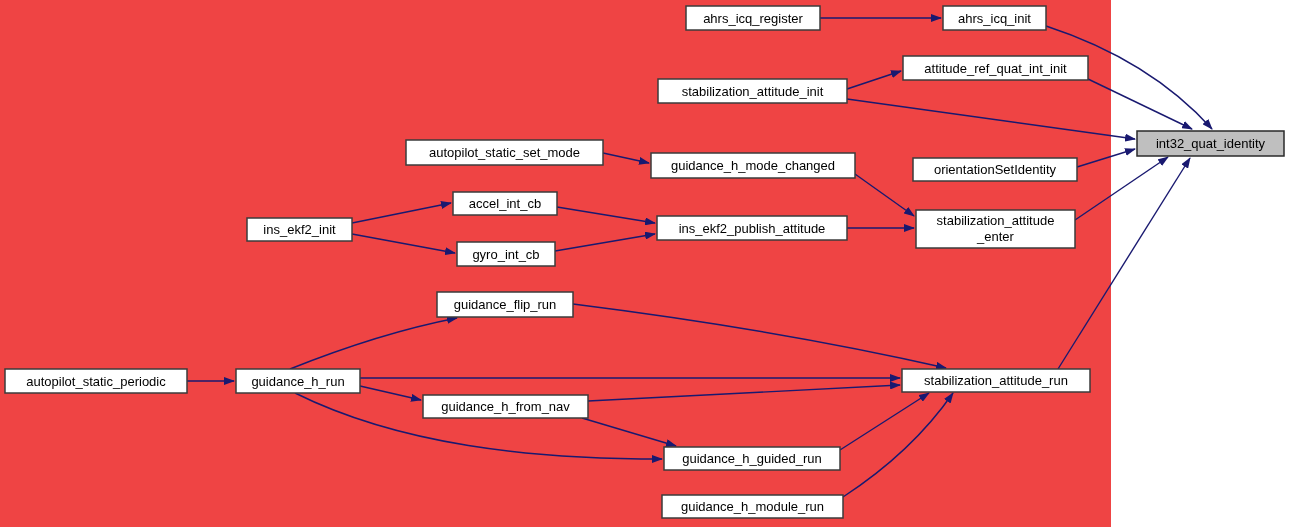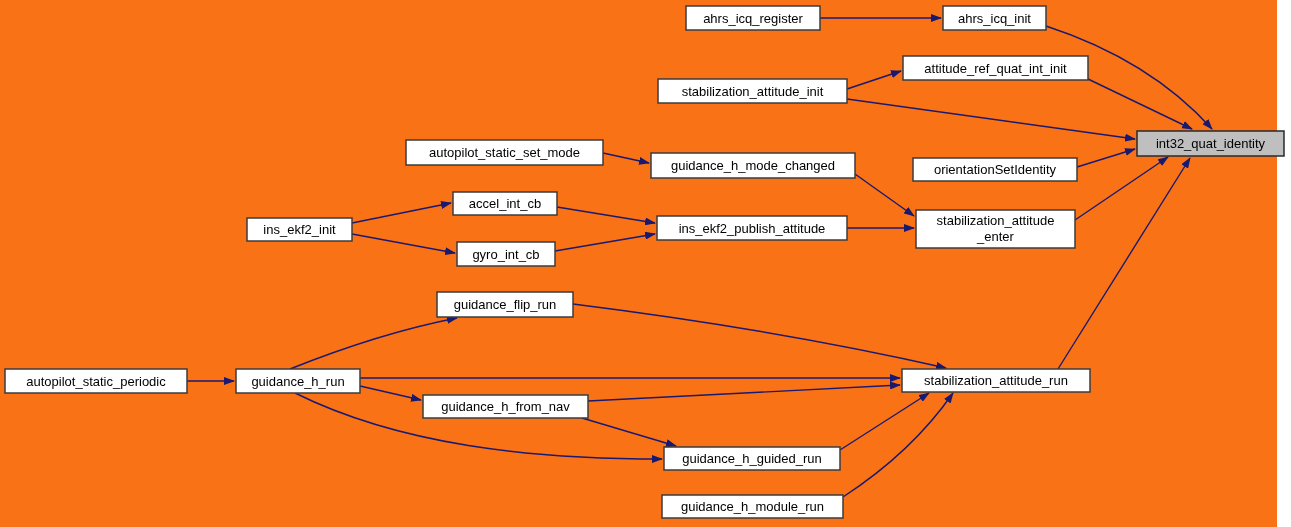--- a/index.html
+++ b/index.html
@@ -2,23 +2,23 @@
 <html><head>
 <meta charset="utf-8">
 <style>
   html, body {
     margin: 0;
     padding: 0;
     background: #ffffff;
   }
   .graph-wrap {
     position: relative;
-    width: 1277px;
+    width: 1111px;
     height: 527px;
-    background: #f97316;
+    background: #ef4444;
     font-family: "Liberation Sans", sans-serif;
   }
   svg text {
     font-family: "Liberation Sans", "DejaVu Sans", sans-serif;
     font-size: 13px;
     fill: #000000;
   }
   svg .node-rect {
     fill: #ffffff;
     stroke: #3b3b3b;

